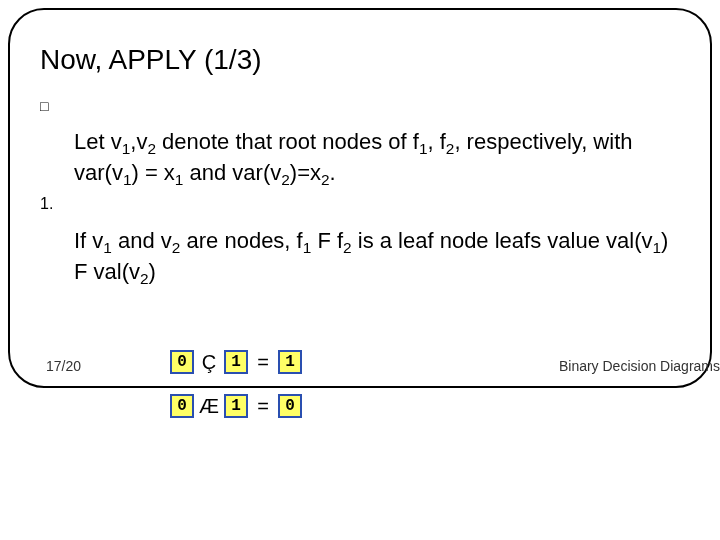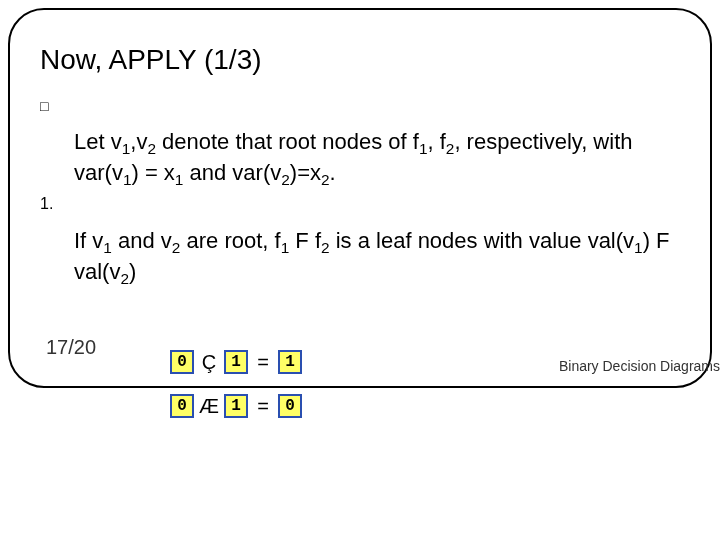--- a/index.html
+++ b/index.html
@@ -78,22 +78,22 @@
     text-align: center;
     font-size: 20px;
     line-height: 24px;
   }
   .footer {
     position: absolute;
     left: 0; right: 0; bottom: 22px;
     height: 20px;
   }
   .fleft {
-    position: absolute; left: 46px; bottom: 15px;
-    font-size: 20px; color: #333;
+    position: absolute; left: 46px; bottom: 0;
+    font-size: 14px; color: #333;
   }
   .fcenter {
     position: absolute; left: 0; right: 0; bottom: 0;
     text-align: right;
     font-size: 14px; color: #333;
   }
   .fright {
     position: absolute; right: 28px; bottom: 0;
     font-size: 14px; color: #333;
   }
@@ -109,21 +109,21 @@
   <div class="body">
     <div class="item">
       <span class="marker box">□</span>
       <span class="txt">
         <span>Let v</span><sub>1</sub><span>,v</span><sub>2</sub><span> denote that root nodes of f</span><sub>1</sub><span>, f</span><sub>2</sub><span>, respectively, with var(v</span><sub>1</sub><span>) = x</span><sub>1</sub><span> and var(v</span><sub>2</sub><span>)=x</span><sub>2</sub><span>.</span>
       </span>
     </div>
     <div class="item">
       <span class="marker">1.</span>
       <span class="txt">
-        <span>If v</span><sub>1</sub><span> and v</span><sub>2</sub><span> are root, f</span><sub>1</sub><span> F f</span><sub>2</sub><span> is a leaf nodes with value val(v</span><sub>1</sub><span>) F val(v</span><sub>2</sub><span>)</span>
+        <span>If v</span><sub>1</sub><span> and v</span><sub>2</sub><span> are nodes, f</span><sub>1</sub><span> F f</span><sub>2</sub><span> is a leaf node leafs value val(v</span><sub>1</sub><span>) F val(v</span><sub>2</sub><span>)</span>
       </span>
     </div>
   </div>
 
   <div class="boxes">
     <div class="row">
       <div class="cell">0</div>
       <div class="op">Ç</div>
       <div class="cell">1</div>
       <div class="op">=</div>

